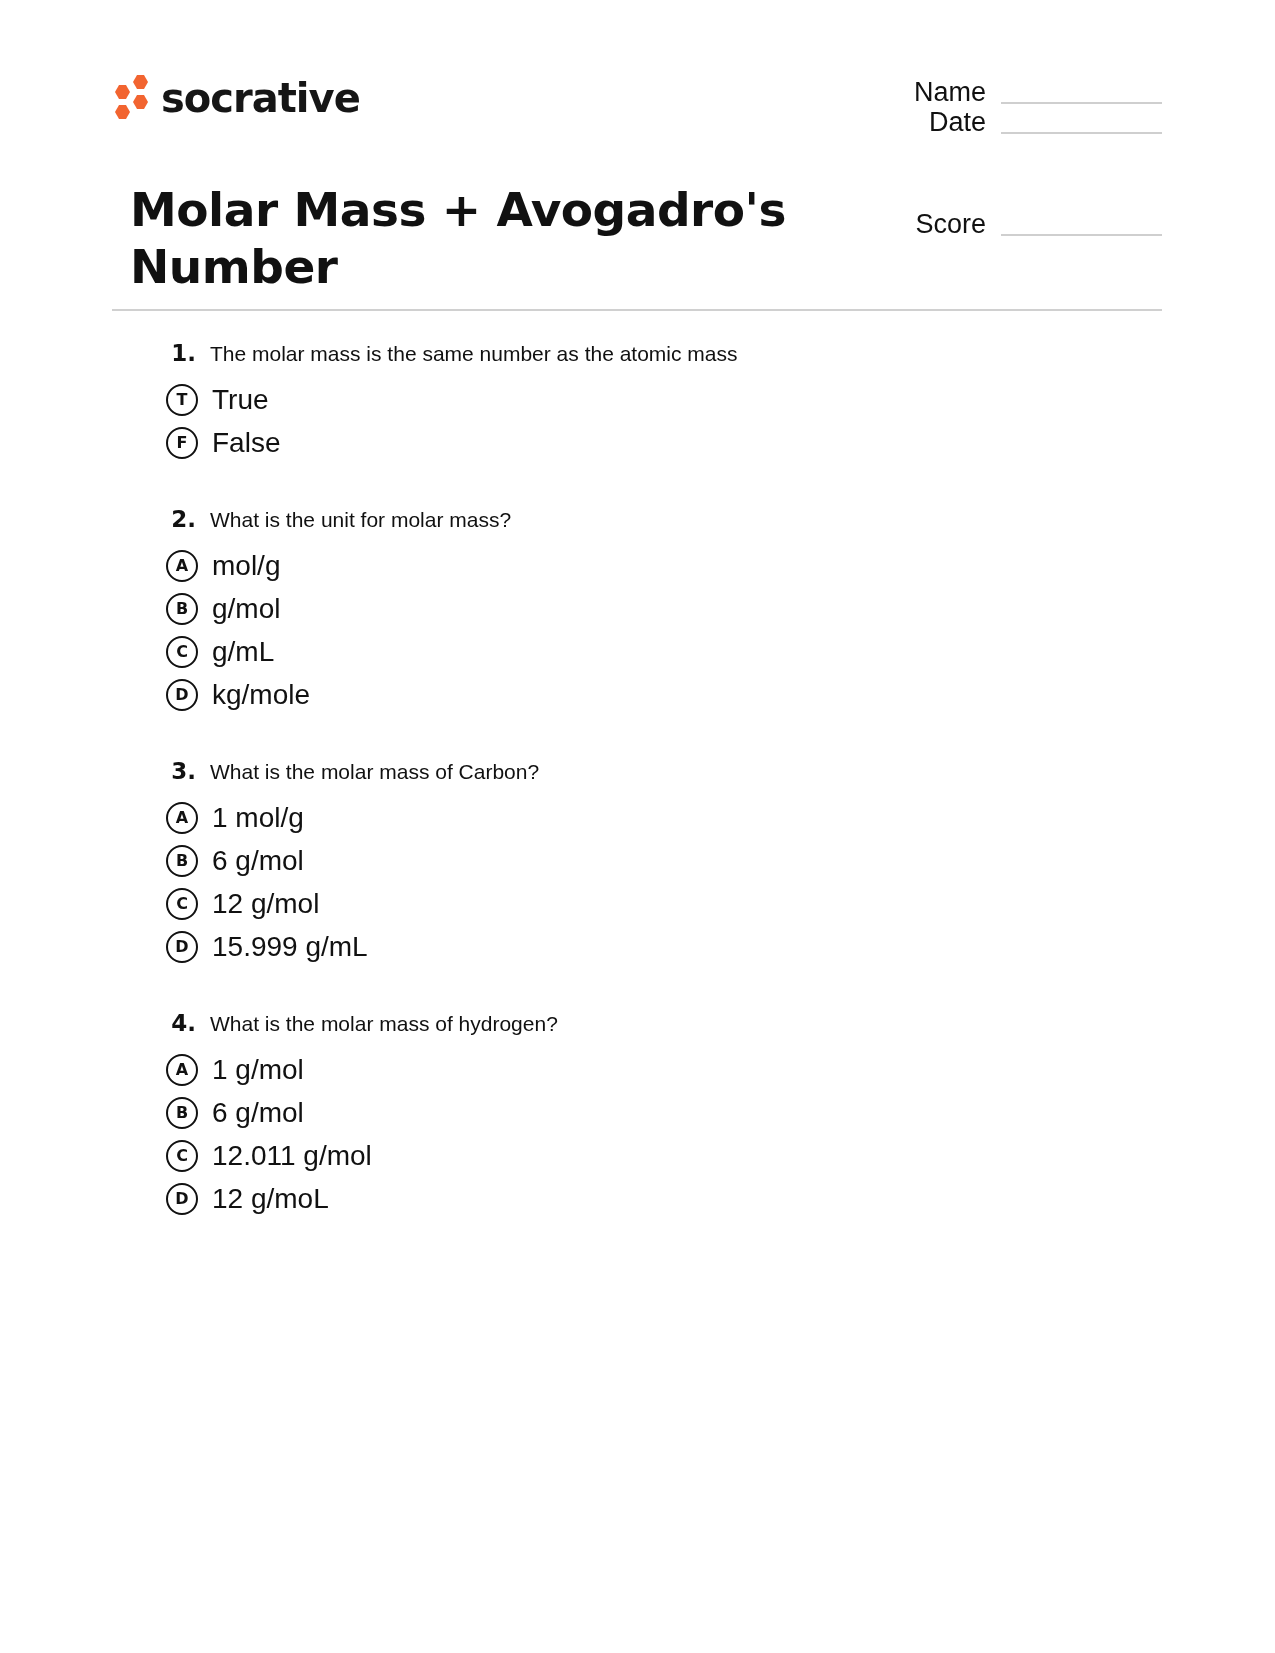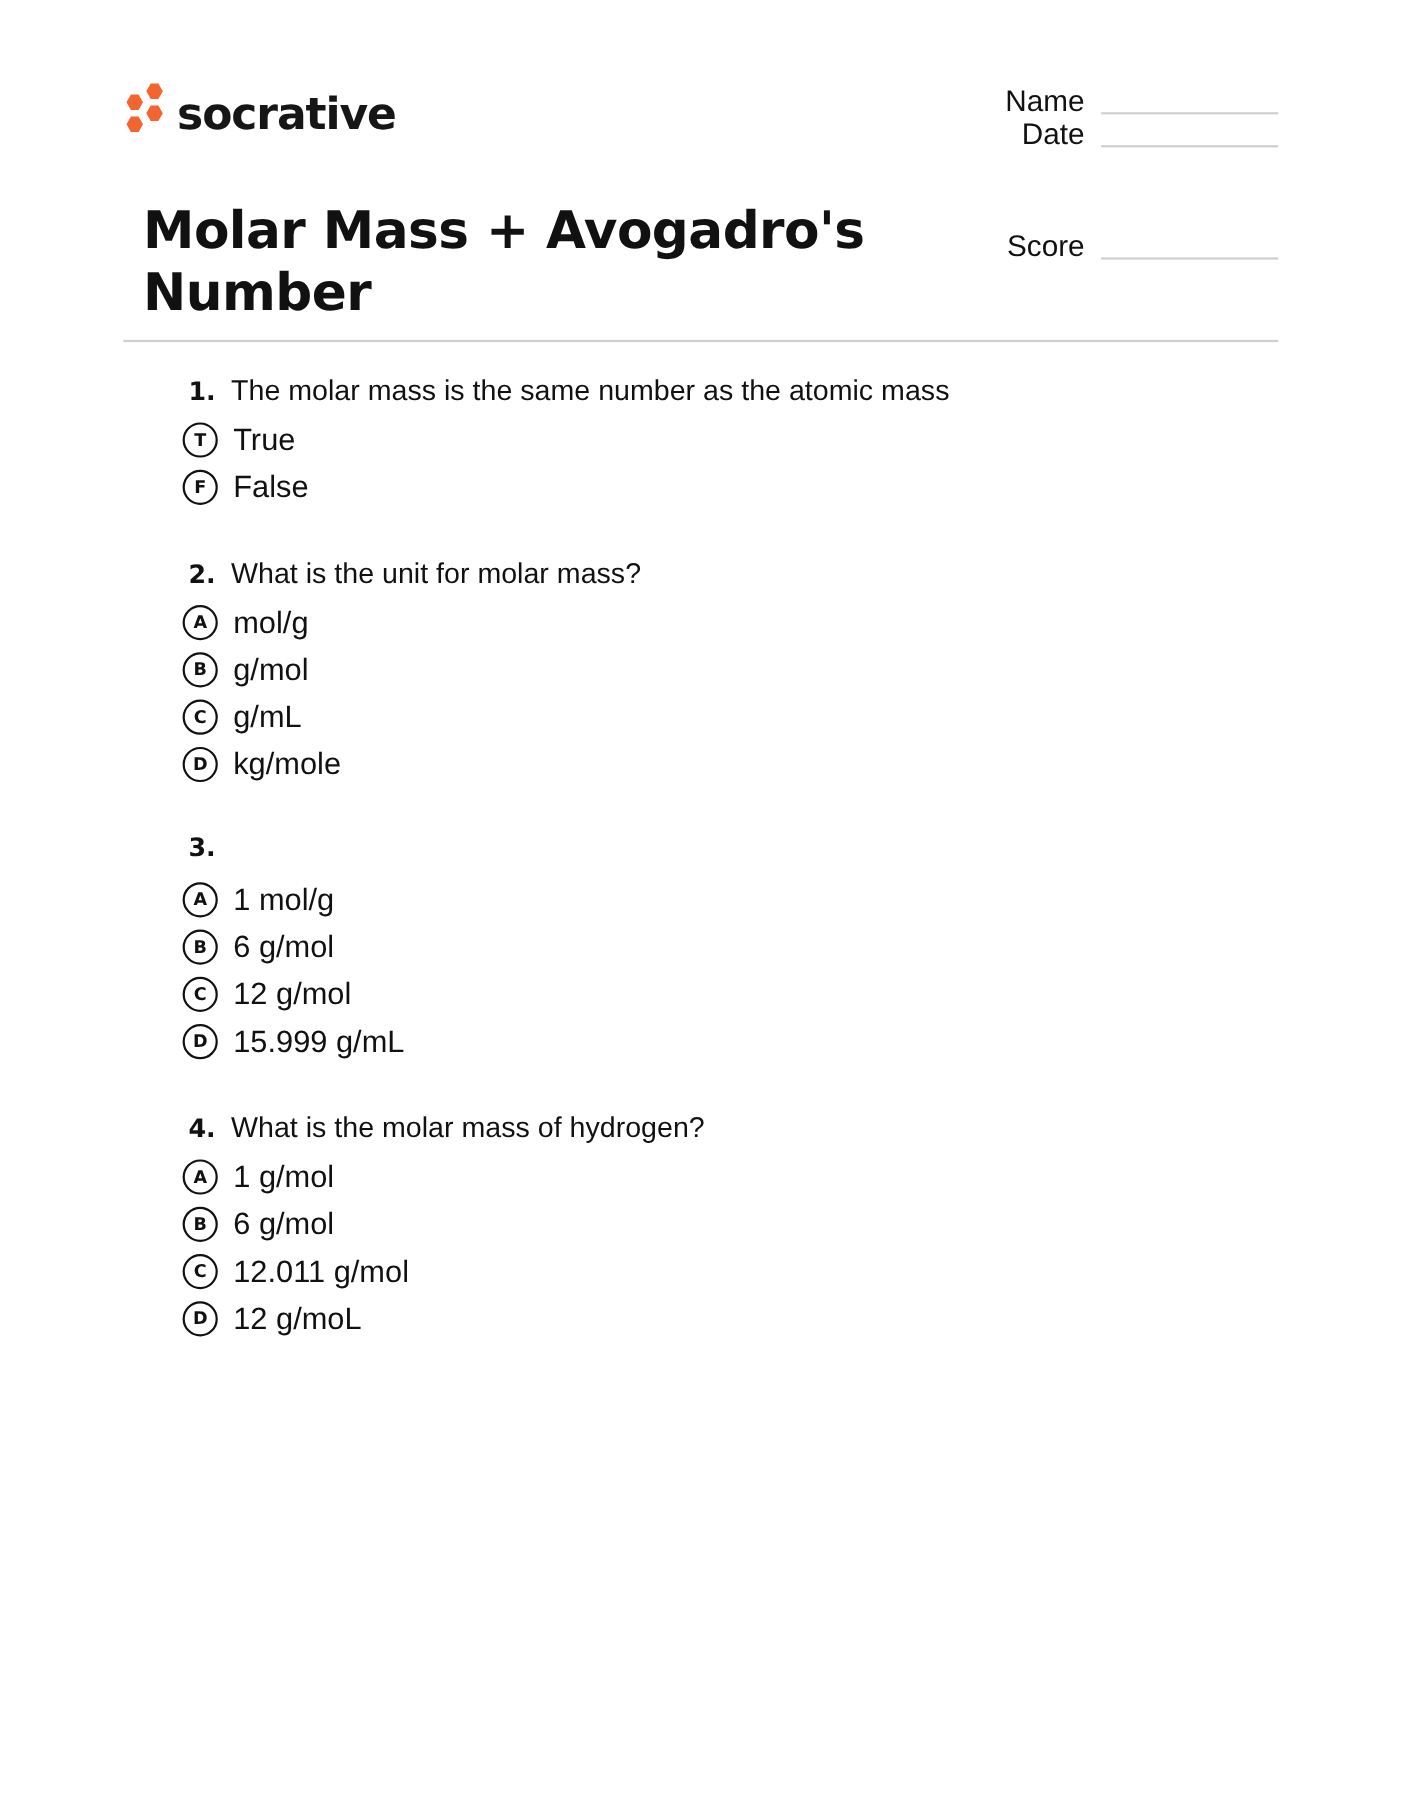--- a/index.html
+++ b/index.html
@@ -1,20 +1,20 @@
 <!DOCTYPE html>
 <html><head>
   <meta charset="utf-8">
   <style>
     html, body { margin: 0; padding: 0; background: #ffffff; }
     body {
       width: 1275px; height: 1653px; position: relative; overflow: hidden;
       font-family: "Liberation Sans", sans-serif; color: #111111;
     }
-    .logo { position: absolute; left: 111px; top: 72px; height: 52px; display: flex; align-items: flex-end; }
+    .logo { position: absolute; left: 111px; top: 72px; height: 52px; display: flex; align-items: center; }
     .logo svg { display: block; }
     .logo-text {
       font-family: "DejaVu Sans", sans-serif; font-weight: bold; font-size: 40px;
       letter-spacing: -1px; color: #161616; margin-left: 12px; line-height: 1;
     }
     .meta { position: absolute; right: 113px; width: 260px; }
     .meta-row { position: absolute; right: 0; width: 260px; height: 28px; display: flex; align-items: flex-end; }
     .meta-label { width: 84px; text-align: right; font-size: 27px; color: #111; line-height: 1; padding-bottom: 0px; }
     .meta-line { flex: 1; margin-left: 15px; border-bottom: 2px solid #cfcfcf; height: 0; margin-bottom: 2px; }
     .title {
@@ -23,21 +23,21 @@
       line-height: 57px; letter-spacing: -0.5px; color: #111;
     }
     .divider { position: absolute; left: 112px; top: 309px; width: 1050px; height: 0; border-top: 2px solid #d0d0d0; }
     .questions { position: absolute; left: 164px; top: 340px; width: 900px; }
     .question { margin-bottom: 42px; }
     .q-head { display: flex; align-items: baseline; height: 38px; }
     .q-num {
       width: 32px; text-align: right; font-family: "DejaVu Sans", sans-serif; font-weight: bold;
       font-size: 23px; margin-right: 14px; color: #111;
     }
-    .q-text { font-size: 26px; color: #111; }
+    .q-text { font-size: 21px; color: #111; }
     .option { display: flex; align-items: center; height: 43px; }
     .bubble {
       width: 28px; height: 28px; border: 2px solid #111; border-radius: 50%;
       display: flex; align-items: center; justify-content: center;
       font-family: "DejaVu Sans", sans-serif; font-weight: bold; font-size: 16px; color: #111;
       margin-left: 2px; margin-right: 14px; box-sizing: content-box; cursor: pointer;
     }
     .opt-text { font-size: 28px; color: #111; }
   </style>
 </head>
@@ -112,20 +112,21 @@
     </div>
     <div class="option">
       <span class="bubble">D</span>
       <span class="opt-text">kg/mole</span>
     </div>
   </div>
 
   <div class="question">
     <div class="q-head">
       <span class="q-num">3.</span>
+      <span class="q-text">What is the molar mass of Carbon?</span>
     </div>
     <div class="option">
       <span class="bubble">A</span>
       <span class="opt-text">1 mol/g</span>
     </div>
     <div class="option">
       <span class="bubble">B</span>
       <span class="opt-text">6 g/mol</span>
     </div>
     <div class="option">

